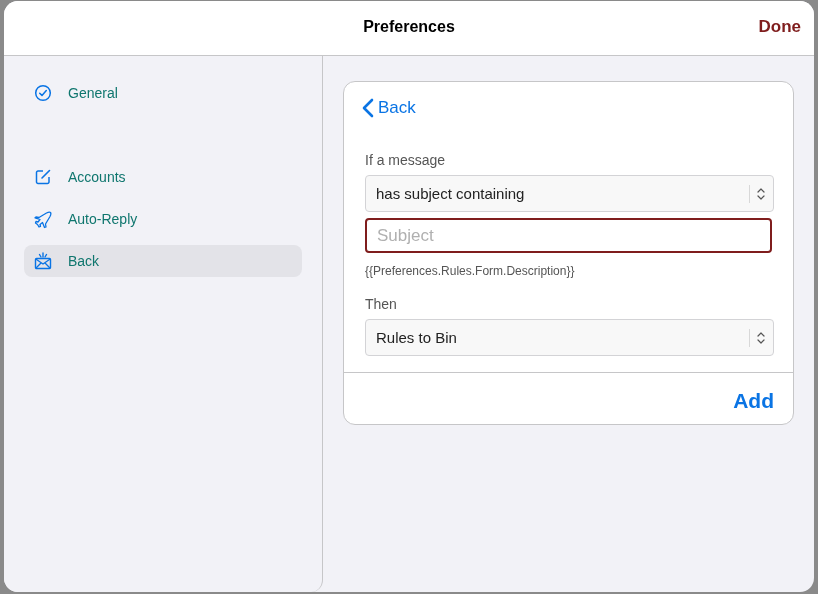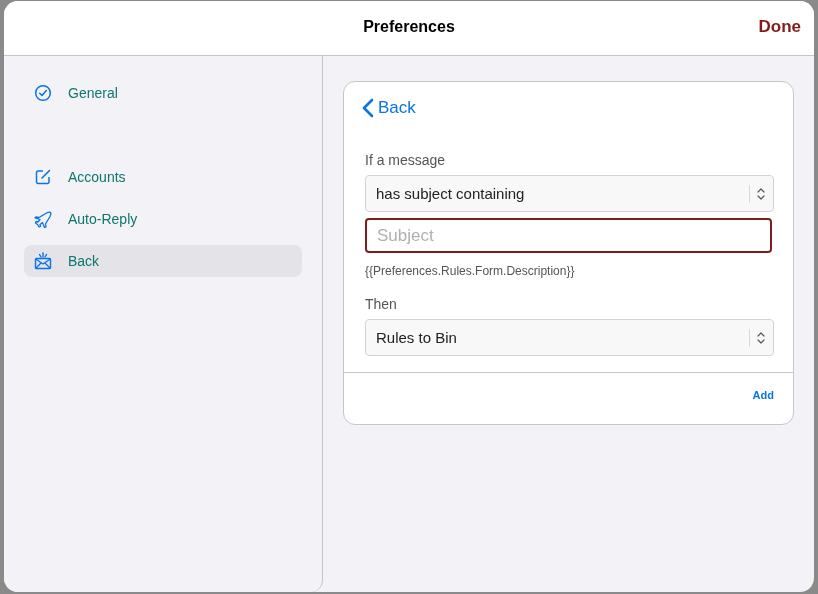--- a/index.html
+++ b/index.html
@@ -60,21 +60,21 @@
   .input {
     position:absolute; left:21px; width:407px; height:35px; box-sizing:border-box;
     border:2px solid #7f1d1d; border-radius:4px; background:#fff;
     font-size:17px; padding:0 10px; color:#222; outline:none;
     font-family:"Liberation Sans", sans-serif;
   }
   .input::placeholder { color:#b0b0b0; }
   .desc { position:absolute; left:21px; top:182px; font-size:12px; color:#555; }
   .divider { position:absolute; left:0; right:0; top:290px; height:1px; background:#c6c6c8; }
   .add {
-    position:absolute; right:19px; top:307px; font-size:11px; font-weight:bold; color:#0a74e4;
+    position:absolute; right:19px; top:307px; font-size:21px; font-weight:bold; color:#0a74e4;
     background:none; border:none; padding:0; cursor:pointer; font-family:"Liberation Sans", sans-serif;
   }
 </style>
 </head>
 <body>
 
 <div class="modal">
   <div class="header">
     <div class="title">Preferences</div>
     <button class="done">Done</button>

